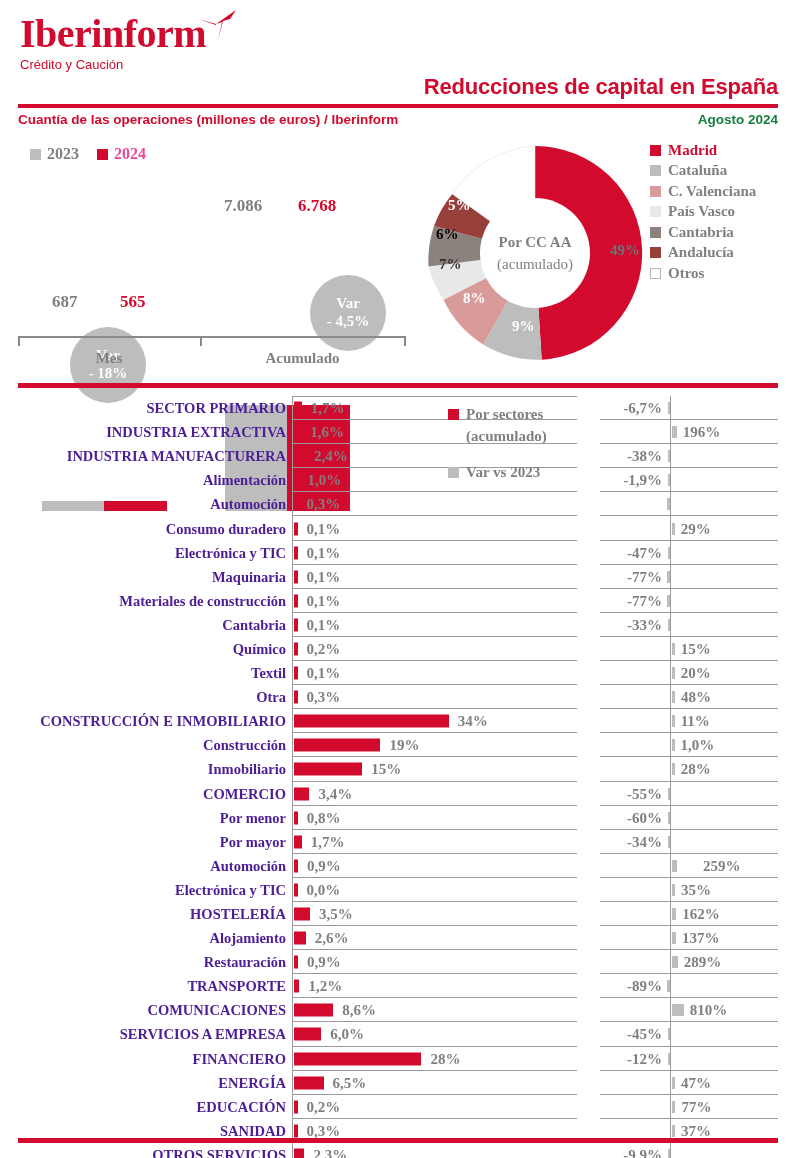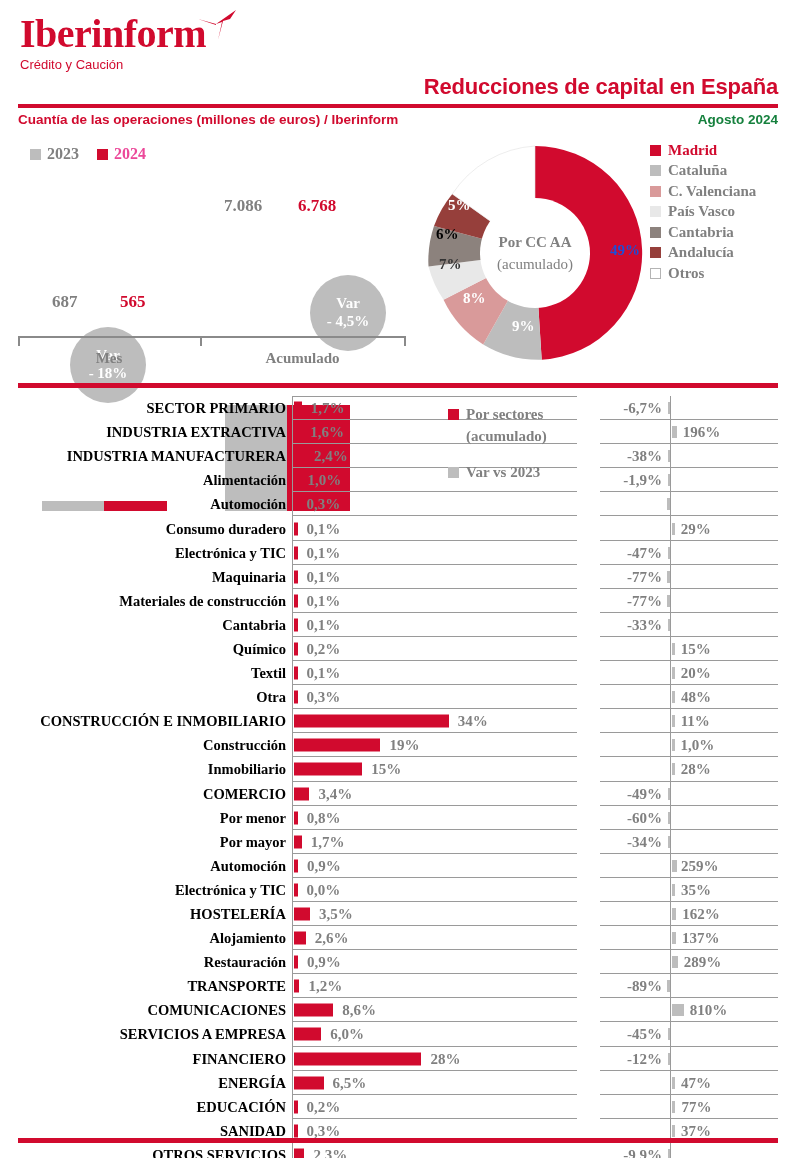--- a/index.html
+++ b/index.html
@@ -135,21 +135,21 @@
   }
   .cc-txt.red { color: #D10A2E; }
 
   
   .table { position: absolute; left: 0; top: 396px; width: 796px; }
   .trow { position: relative; height: 24.1px; }
   .tlabel {
     position: absolute; right: 510px; top: 50%;
     transform: translateY(-50%);
     font-family: "Liberation Serif", serif; font-weight: bold;
-    font-size: 14.5px; color: #000000; white-space: nowrap;
+    font-size: 14.5px; color: #4c1d95; white-space: nowrap;
     text-align: right;
   }
   .rowline-left {
     position: absolute; left: 292px; width: 285px; bottom: 0;
     height: 1px; background: #9a9a9a;
   }
   .rowline-right {
     position: absolute; left: 600px; width: 178px; bottom: 0;
     height: 1px; background: #9a9a9a;
   }
@@ -264,21 +264,21 @@
 
       <path d="M115,115 L32.3,56.0 A107,107 0 0,1 115,8 Z" fill="#FFFFFF" stroke="#E0E0E0" stroke-width="0.6"></path>
       <circle cx="115" cy="115" r="55" fill="#ffffff"></circle>
     </svg>
 
     <div class="donut-center">
       <div class="dc-l1">Por CC AA</div>
       <div class="dc-l2">(acumulado)</div>
     </div>
 
-    <div class="slice-lbl" style="left:190px; top:104px; color:#1d4ed8;">49%</div>
+    <div class="slice-lbl" style="left:190px; top:104px; color:#737373;">49%</div>
     <div class="slice-lbl" style="left:92px; top:180px; color:#ffffff;">9%</div>
     <div class="slice-lbl" style="left:43px; top:152px; color:#ffffff;">8%</div>
     <div class="slice-lbl" style="left:19px; top:118px; color:#333333;">7%</div>
     <div class="slice-lbl" style="left:16px; top:88px; color:#000000;">6%</div>
     <div class="slice-lbl" style="left:28px; top:59px; color:#ffffff;">5%</div>
   </div>
 
   <div class="cc-legend">
     <div class="cc-row">
       <span class="cc-sw" style="background:#D10A2E"></span>
@@ -490,21 +490,21 @@
         <div class="rowline-right"></div>
       </div>
       <div class="trow">
         <div class="tlabel">COMERCIO</div>
         <div class="axis-left-v"></div>
         <div class="sbar" style="width: 15.47px;"></div>
         <div class="sval" style="left: 318.47px;">3,4%</div>
         <div class="rowline-left"></div>
         <div class="axis-right-v"></div>
         <div class="vbar" style="width: 2px; left: 668px;"></div>
-        <div class="vval" style="left: 0px; width: 662px; text-align: right;">-49%</div>
+        <div class="vval" style="left: 0px; width: 662px; text-align: right;">-55%</div>
         <div class="rowline-right"></div>
       </div>
       <div class="trow">
         <div class="tlabel">Por menor</div>
         <div class="axis-left-v"></div>
         <div class="sbar" style="width: 3.64px;"></div>
         <div class="sval" style="left: 306.64px;">0,8%</div>
         <div class="rowline-left"></div>
         <div class="axis-right-v"></div>
         <div class="vbar" style="width: 2.1px; left: 667.9px;"></div>
@@ -523,21 +523,21 @@
         <div class="rowline-right"></div>
       </div>
       <div class="trow">
         <div class="tlabel">Automoción</div>
         <div class="axis-left-v"></div>
         <div class="sbar" style="width: 4.095px;"></div>
         <div class="sval" style="left: 307.095px;">0,9%</div>
         <div class="rowline-left"></div>
         <div class="axis-right-v"></div>
         <div class="vbar" style="width: 5.4785px; left: 672px;"></div>
-        <div class="vval" style="left: 681px;">259%</div>
+        <div class="vval" style="left: 703px;">259%</div>
         <div class="rowline-right"></div>
       </div>
       <div class="trow">
         <div class="tlabel">Electrónica y TIC</div>
         <div class="axis-left-v"></div>
         <div class="sbar" style="width: 3.5px;"></div>
         <div class="sval" style="left: 306.5px;">0,0%</div>
         <div class="rowline-left"></div>
         <div class="axis-right-v"></div>
         <div class="vbar" style="width: 2.9025px; left: 672px;"></div>

